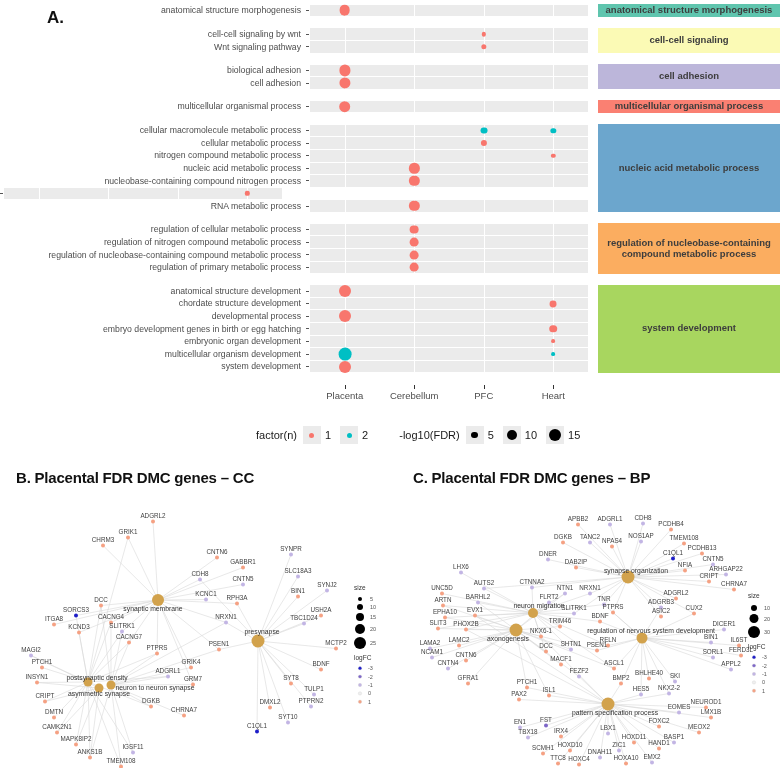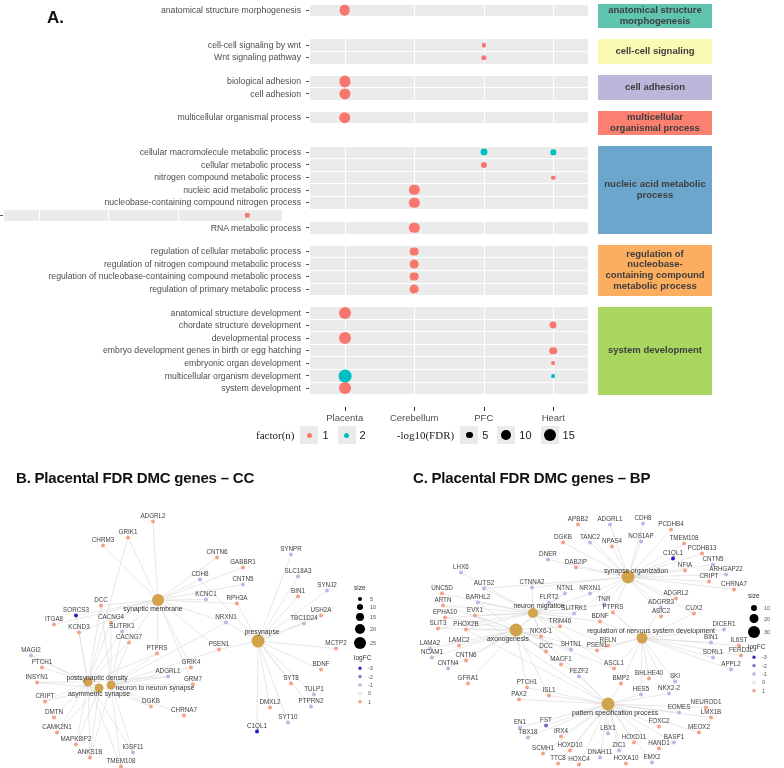--- a/index.html
+++ b/index.html
@@ -1,39 +1,39 @@
 <!DOCTYPE html>
 <html><head>
 <meta charset="utf-8">
 <style>
   html,body{margin:0;padding:0;background:#fff;}
   .page{position:relative;width:784px;height:768px;background:#fff;overflow:hidden;
         font-family:"Liberation Sans",sans-serif;}
   #a-label{position:absolute;left:47px;top:8px;font-size:17px;font-weight:bold;color:#111;}
-  #a-plot{position:absolute;left:0;top:4px;width:712px;}
+  #a-plot{position:absolute;left:0;top:4px;width:784px;}
   .a-group{display:flex;margin-bottom:11px;}
   .a-rows{width:588px;display:flex;flex-direction:column;}
   .a-row{display:flex;height:12.6px;align-items:center;}
   .a-ylab{width:306px;text-align:right;padding-right:5px;box-sizing:border-box;
           font-size:8.7px;color:#4d4d4d;white-space:nowrap;line-height:12.6px;}
   .a-ytick{width:3px;height:1px;background:#555;margin-right:1px;align-self:center;}
   .a-band{width:278px;height:11.6px;background:#EBEBEB;position:relative;margin:0.5px 0;}
   .a-grid{position:absolute;top:0;bottom:0;width:1px;background:#fff;}
   .a-dot{position:absolute;top:50%;border-radius:50%;transform:translate(-50%,-50%);}
   .a-cat{width:182px;margin-left:10px;display:flex;align-items:center;justify-content:center;
          text-align:center;font-size:9.5px;font-weight:bold;color:#3d3d3d;line-height:1.15;
          padding:1px 6px;box-sizing:border-box;}
   .a-axis{display:flex;}
   .a-axis-spacer{width:310px;}
   .a-axis-band{width:278px;position:relative;height:20px;}
   .a-xtick{position:absolute;top:1px;height:4px;width:1px;background:#333;}
   .a-xlab{position:absolute;top:6px;transform:translateX(-50%);font-size:9.5px;color:#4d4d4d;white-space:nowrap;}
   #a-legend{position:absolute;left:256px;top:426px;display:flex;align-items:center;
             font-size:11px;color:#1a1a1a;}
-  .a-leg-label{margin-right:6px;font-family:Liberation Serif, serif;}
+  .a-leg-label{margin-right:6px;}
   .fdr{margin-left:22px;}
   .a-key{width:18px;height:18px;background:#EBEBEB;display:flex;align-items:center;
          justify-content:center;margin-right:4px;flex:none;}
   .a-key-dot{border-radius:50%;flex:none;}
   .a-leg-val{margin-right:9px;}
   .net-title{position:absolute;top:469px;font-size:15px;font-weight:bold;color:#111;letter-spacing:-0.2px;}
   #title-b{left:16px;}
   #title-c{left:413px;}
   #nets{position:absolute;left:0;top:0;width:784px;height:768px;}
   #nets text{font-family:"Liberation Sans",sans-serif;}

